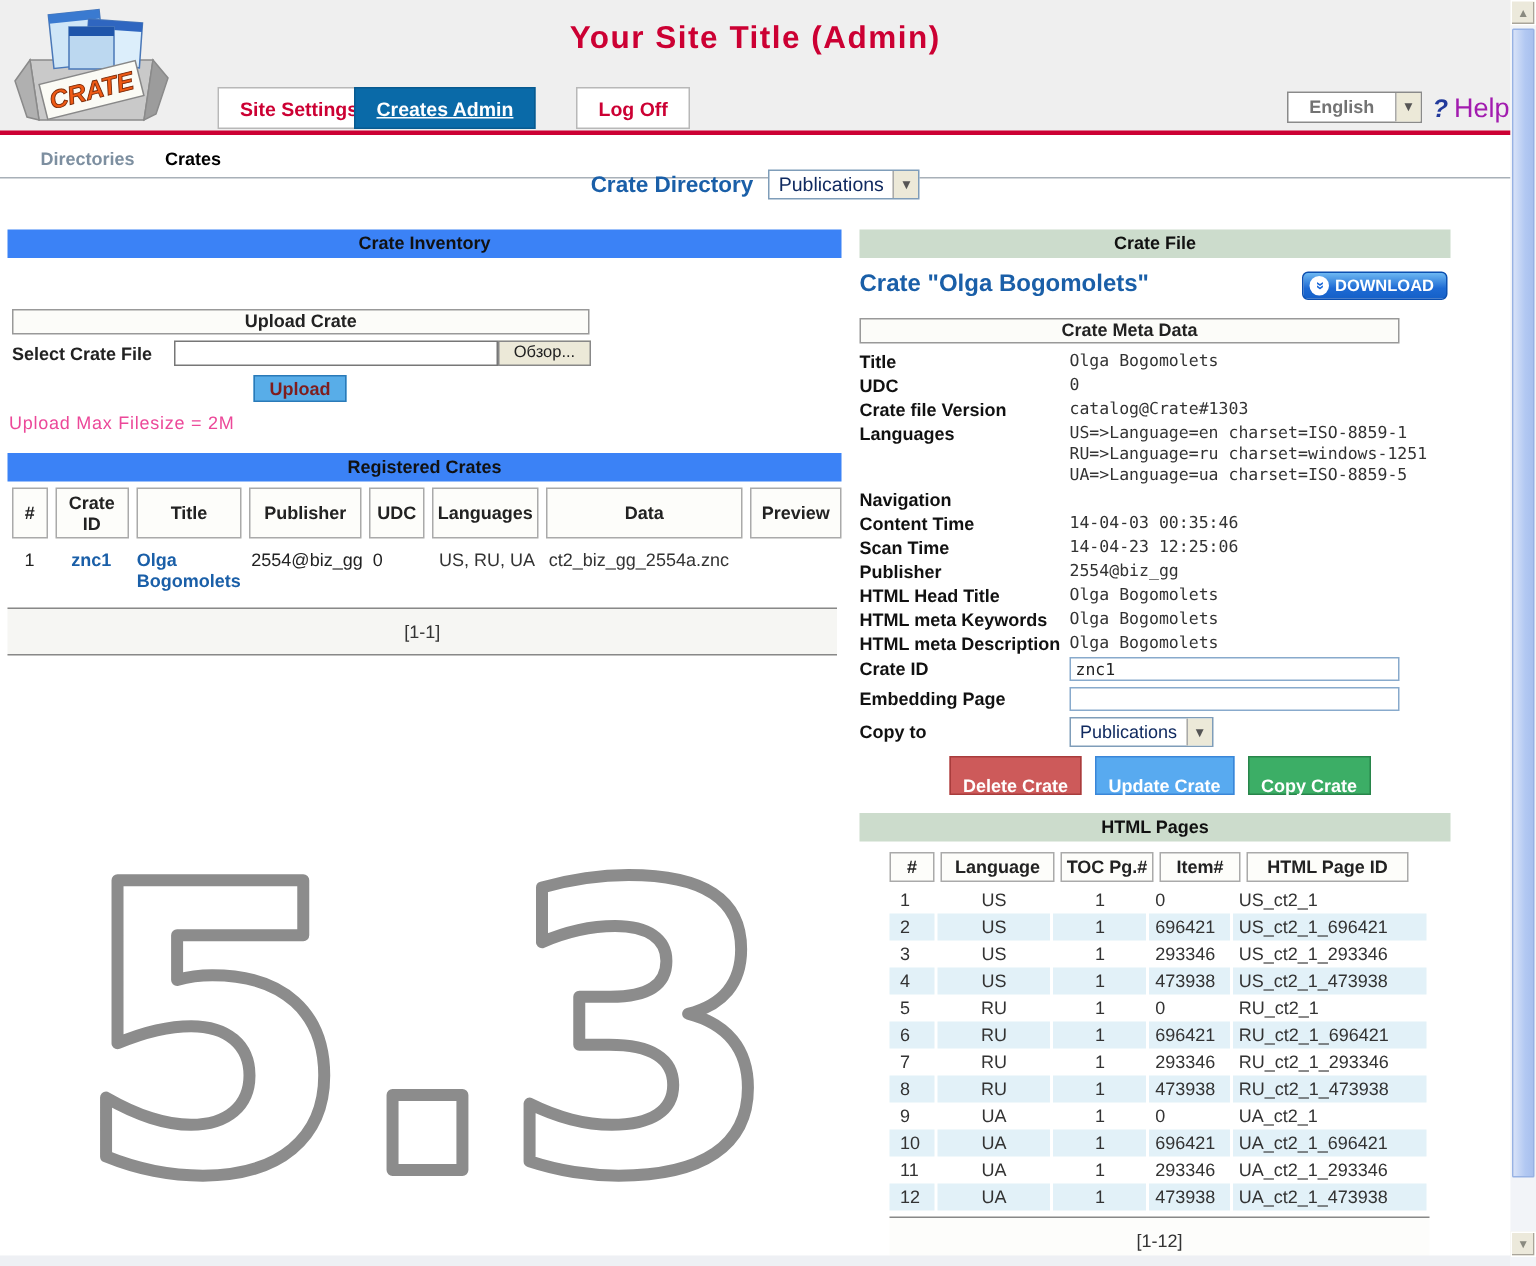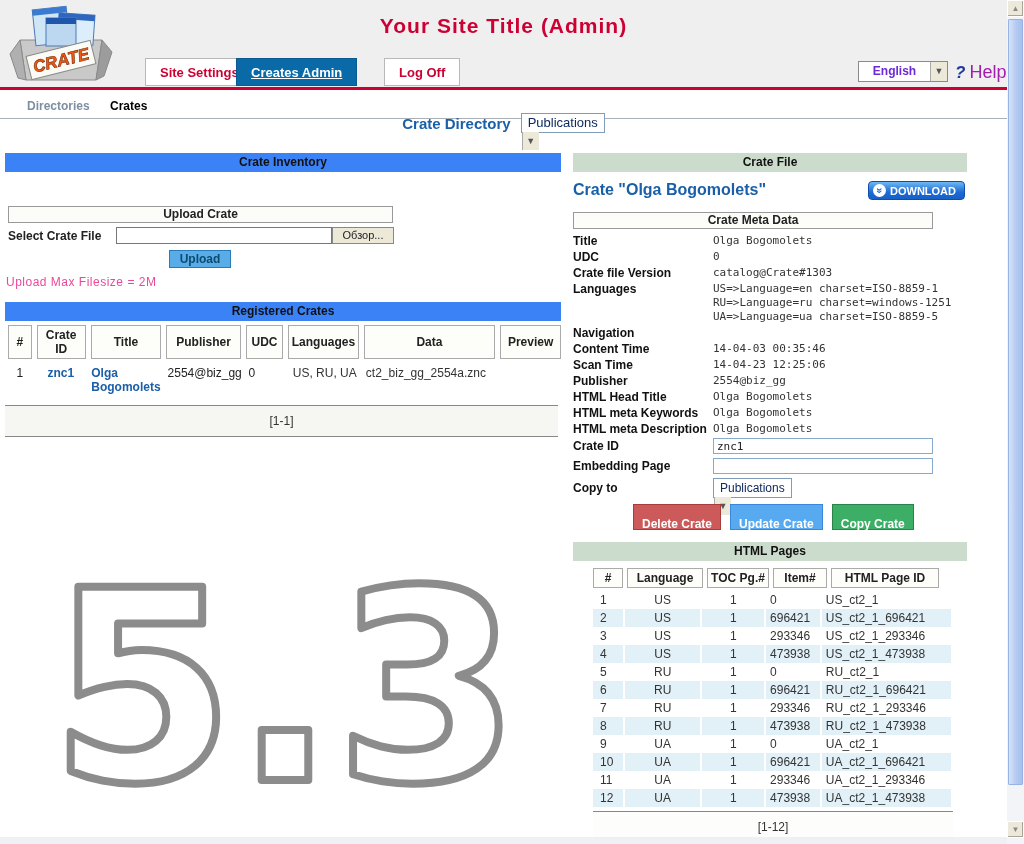--- a/index.html
+++ b/index.html
@@ -14,42 +14,42 @@
     color:#cc0033; font-size:21px; font-weight:bold; letter-spacing:1px; }
   .hdr-btn { position:absolute; top:58px; height:28px; border:1px solid #b8b8b8;
     background:#fff; color:#cc0033; font-weight:bold; font-size:13px;
     display:flex; align-items:center; justify-content:center; padding:0 14px; cursor:pointer; }
   .hdr-btn.active { background:#0a6aa8; border-color:#085a90; color:#fff; text-decoration:underline; }
   #btn-site-settings { left:145px; }
   #btn-creates-admin { left:236px; }
   #btn-log-off { left:384px; }
   .lang-wrap { position:absolute; left:858px; top:61px; width:90px; height:21px;
     border:1px solid #8a8a8a; background:#fff; display:flex; cursor:pointer; }
-  .lang-text { flex:1; color:#6d28d9; font-weight:bold; text-align:center; line-height:19px; }
+  .lang-text { flex:1; color:#737373; font-weight:bold; text-align:center; line-height:19px; }
   .dd-btn { width:17px; background:#ece9d8; border-left:1px solid #aaa;
     color:#555; font-size:9px; text-align:center; line-height:19px; }
   .help { position:absolute; left:955px; top:62px; display:flex; align-items:center; gap:4px; cursor:pointer; }
   .help-q { color:#223a9c; font-weight:bold; font-size:17px; font-style:italic; }
   .help-label { color:#a21caf; font-size:18px; }
 
   
   .logo { position:absolute; left:6px; top:2px; width:110px; height:86px; cursor:pointer; }
 
   
   .nav { position:absolute; left:0; top:93px; width:1007px; height:26px;
     border-bottom:1px solid #a8b0b8; }
   .nav-item { position:absolute; top:6px; font-weight:bold; font-size:12px; cursor:pointer; }
   #nav-directories { left:27px; color:#7d8fa0; }
   #nav-crates { left:110px; color:#000; }
 
   
   .dirbar { position:absolute; left:0; top:110px; width:1007px; height:26px;
     display:flex; align-items:center; justify-content:center; gap:10px; }
   .dirbar-label { color:#1a5fa8; font-weight:bold; font-size:15px; }
-  .select { display:flex; height:20px; border:1px solid #7f9db9; background:#fff; cursor:pointer;flex-direction:column; }
+  .select { display:flex; height:20px; border:1px solid #7f9db9; background:#fff; cursor:pointer; }
   .select .sel-text { padding:0 6px; line-height:18px; color:#102a60; font-size:13px; }
   .select .dd-btn { line-height:18px; }
 
   
   .panel-bar { height:19px; text-align:center; font-weight:bold; font-size:12px; line-height:19px; color:#111; }
   .bar-beige { background:#3b82f6; }
   .bar-sage  { background:#ccdccc; }
 
   .left-col  { position:absolute; left:5px;  top:153px; width:556px; }
   .right-col { position:absolute; left:573px; top:153px; width:394px; }
@@ -57,21 +57,21 @@
   
   .upload-head { margin:34px 0 0 3px; width:385px; border:1px solid #999; background:#fcfcf9;
     text-align:center; font-weight:bold; height:17px; line-height:15px; }
   .upload-row { margin:4px 0 0 3px; display:flex; align-items:center; }
   .upload-label { font-weight:bold; width:108px; }
   .file-input { width:216px; height:17px; border:1px solid #777; background:#fff; font-size:11px; padding:0 2px; }
   .browse-btn { width:62px; height:17px; background:#ece9d8; border:1px solid #888;
     font-size:11px; text-align:center; line-height:15px; cursor:pointer; }
   .upload-btn-row { margin-top:6px; width:390px; text-align:center; }
   .upload-btn { display:inline-block; background:#58ade8; border:1px solid #2a7ab8;
-    color:#0c4a6e; font-weight:bold; font-size:12px; padding:1px 10px; cursor:pointer; }
+    color:#7f1d1d; font-weight:bold; font-size:12px; padding:1px 10px; cursor:pointer; }
   .upload-note { margin:7px 0 0 1px; color:#ec4899; font-size:12px; letter-spacing:.5px; }
 
   
   .reg-bar { margin-top:13px; }
   .reg-head { display:flex; gap:5px; margin:4px 0 0 3px; }
   .hcell { border:1px solid #aaa; background:#fdfdfa; font-weight:bold; text-align:center;
     font-size:12px; padding:2px 1px; display:flex; align-items:center; justify-content:center; }
   .reg-head .hcell:nth-child(1){width:24px} .reg-head .hcell:nth-child(2){width:50px}
   .reg-head .hcell:nth-child(3){width:72px} .reg-head .hcell:nth-child(4){width:76px}
   .reg-head .hcell:nth-child(5){width:38px} .reg-head .hcell:nth-child(6){width:72px}

